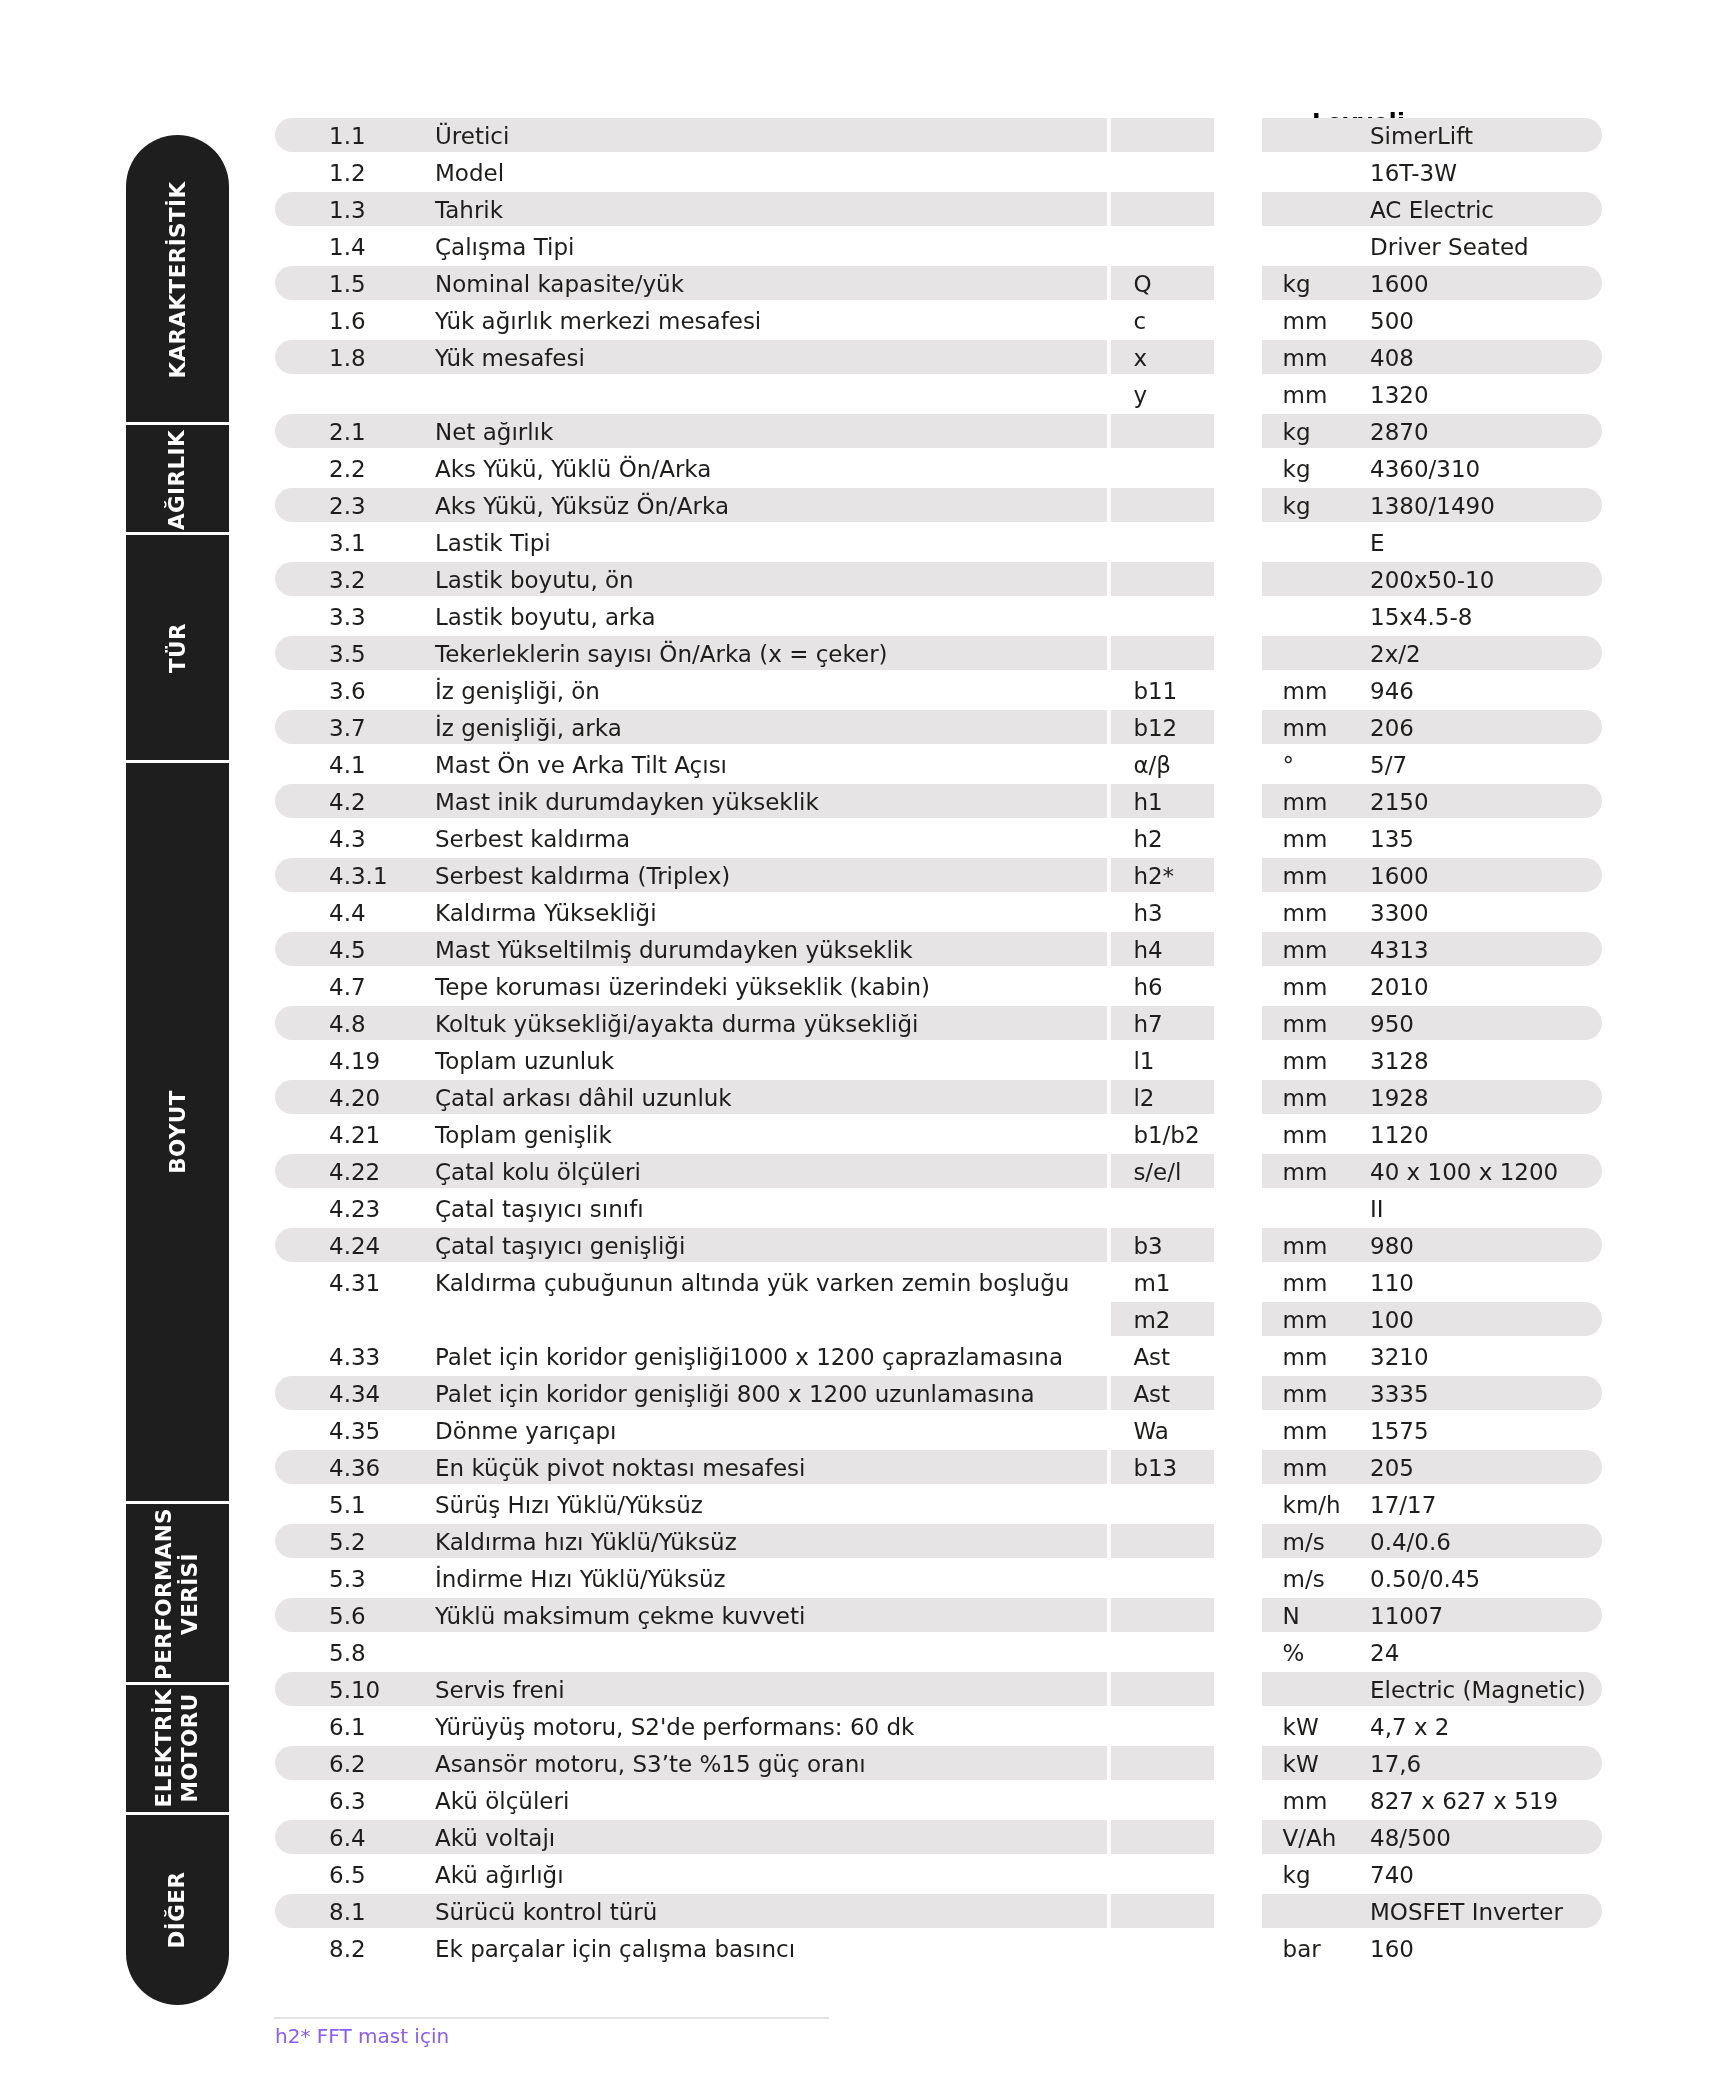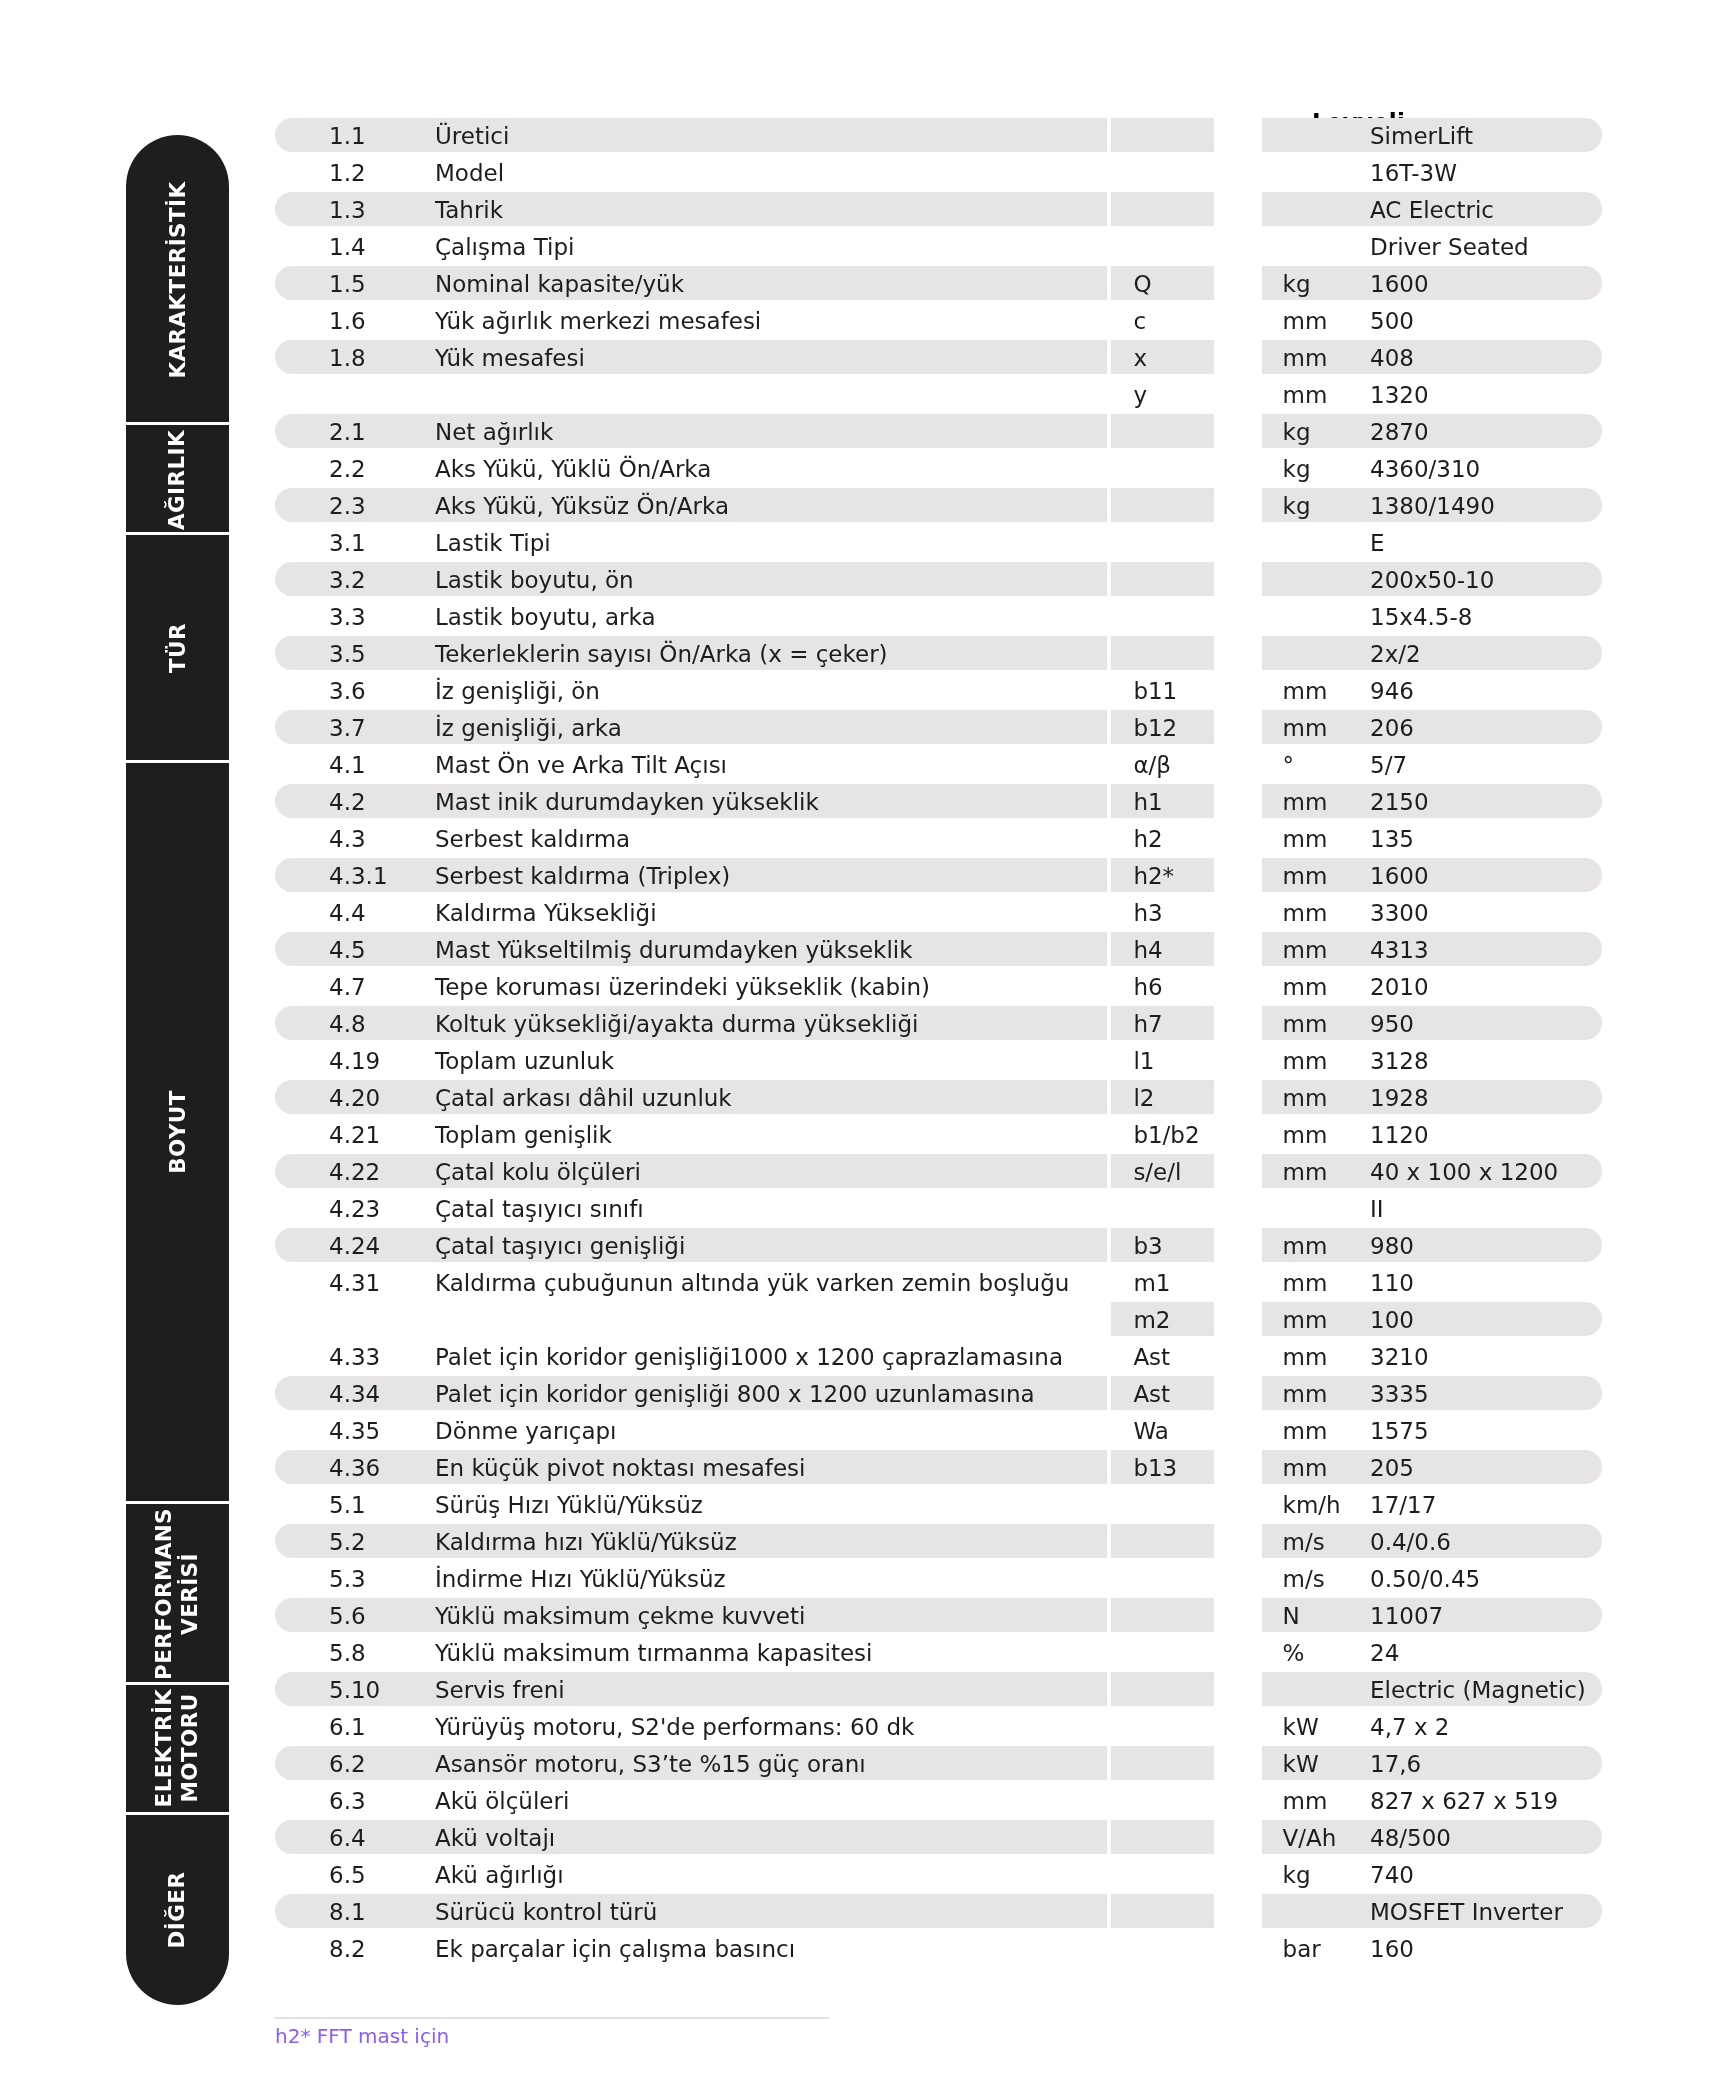--- a/index.html
+++ b/index.html
@@ -677,21 +677,20 @@
       <div class="cell c-unit">
         <span class="txt t-unit">N</span>
       </div>
       <div class="cell c-val">
         <span class="txt t-val">11007</span>
       </div>
     </div>
     <div class="row">
       <div class="cell c-main">
         <span class="txt t-num">5.8</span>
-        <span class="txt t-desc">Yüklü maksimum tırmanma kapasitesi</span>
       </div>
       <div class="cell c-sym">
         <span class="txt t-sym"></span>
       </div>
       <div class="cell c-unit">
         <span class="txt t-unit">%</span>
       </div>
       <div class="cell c-val">
         <span class="txt t-val">24</span>
       </div>

